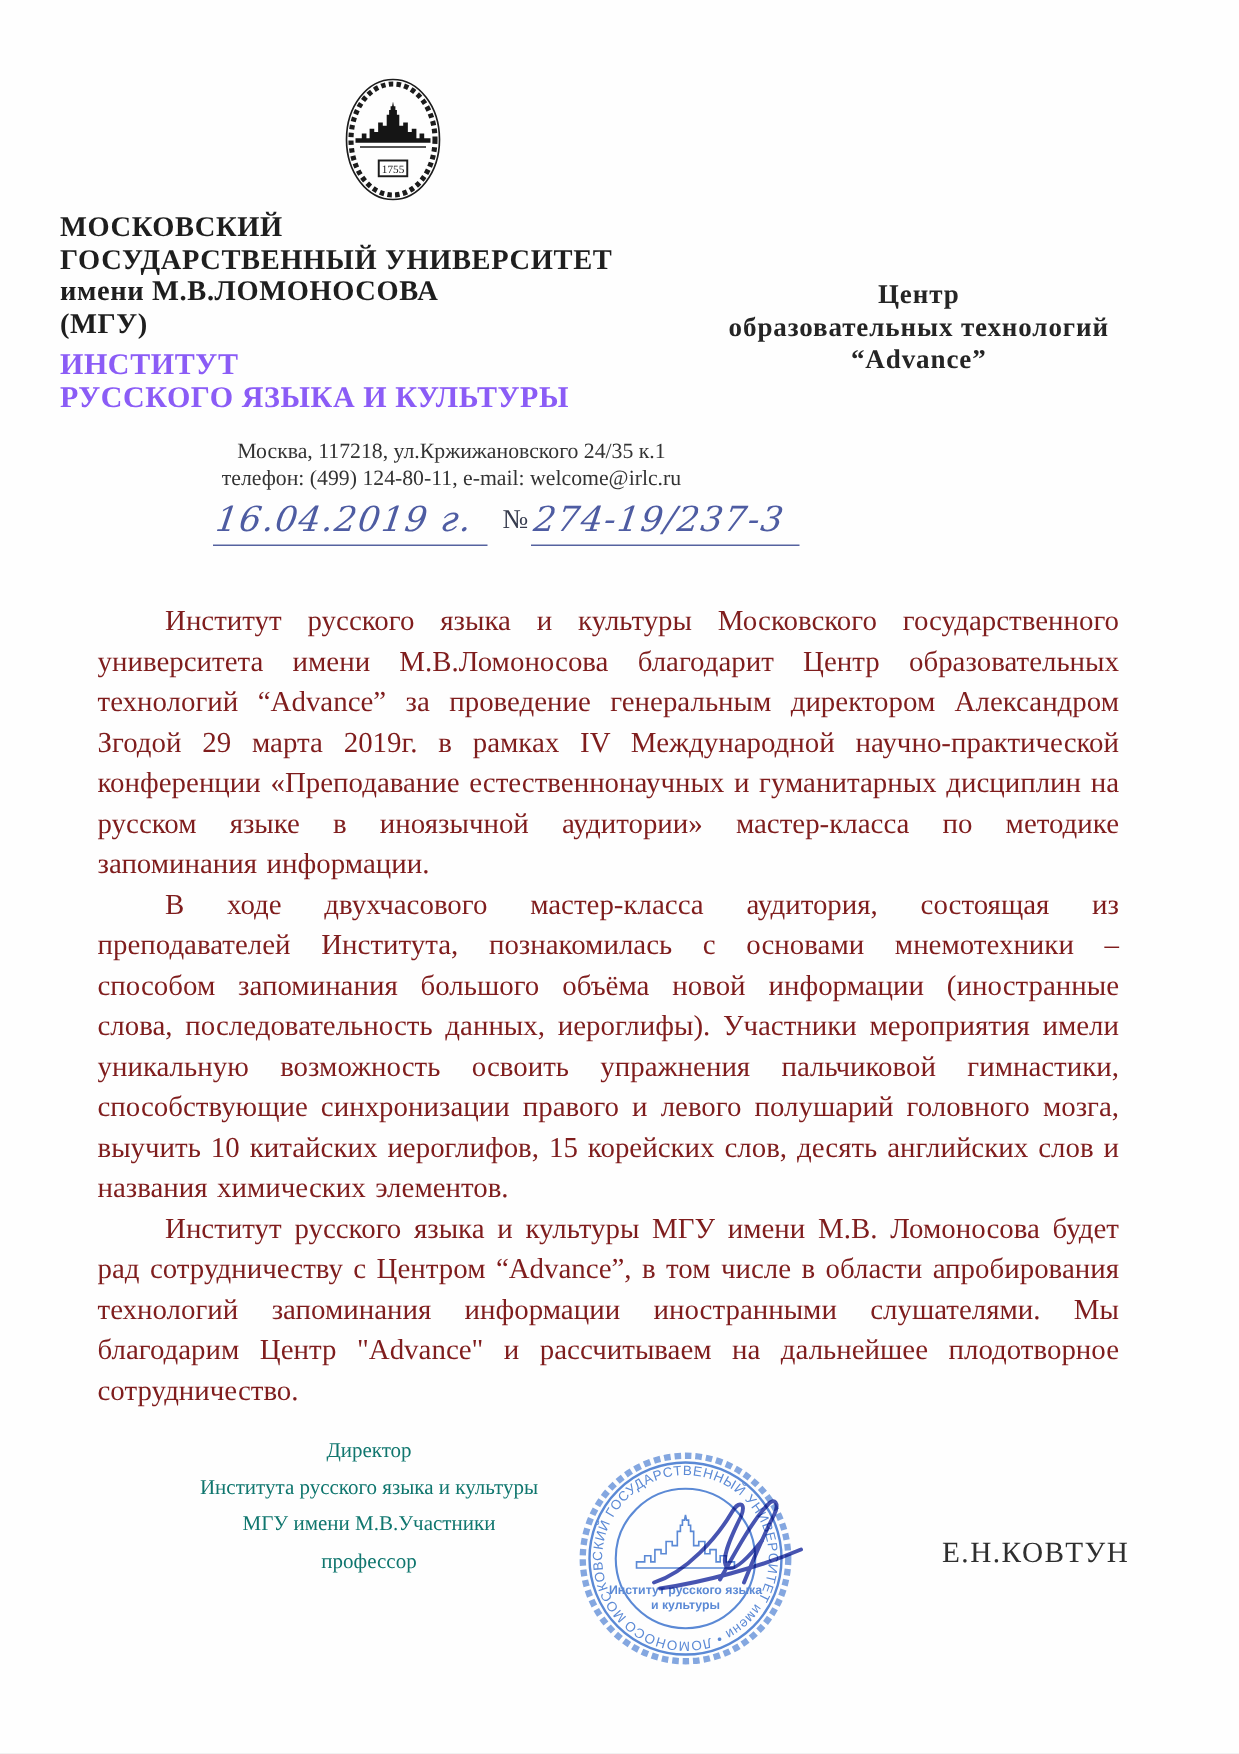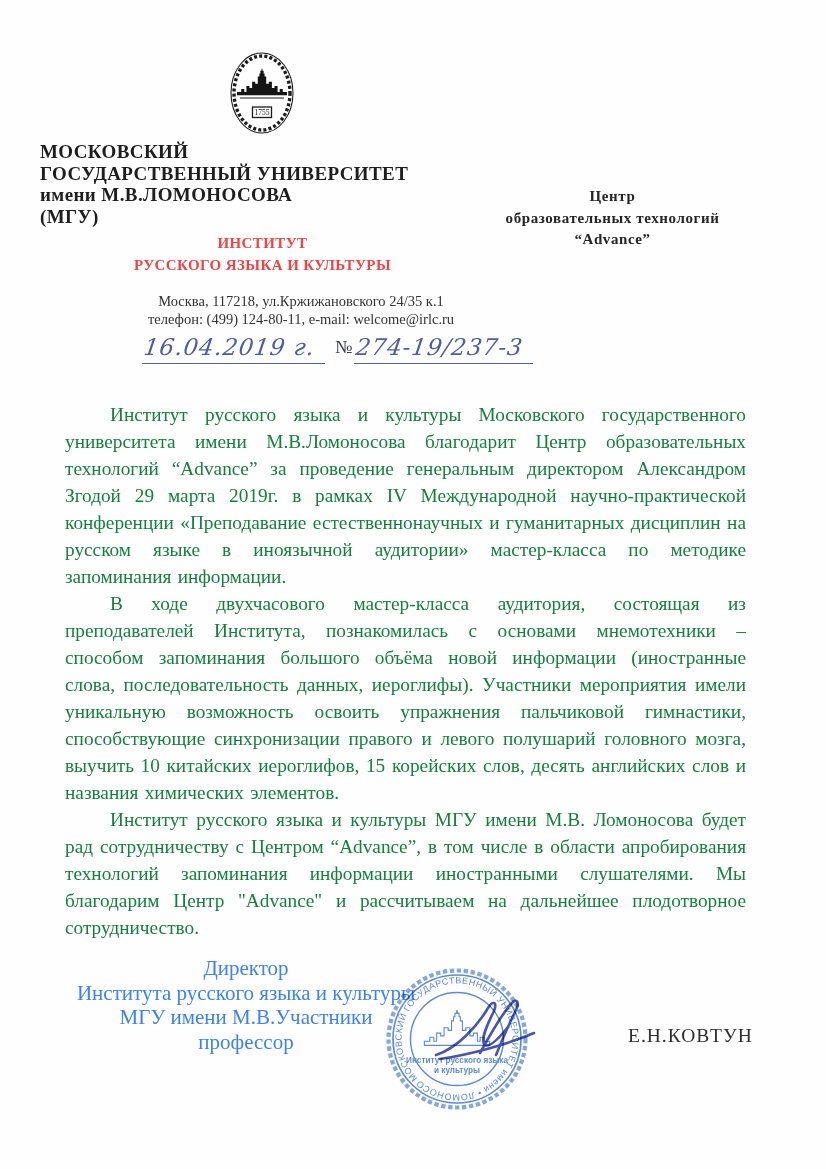--- a/index.html
+++ b/index.html
@@ -6,42 +6,42 @@
   .page{
     position:relative;width:826px;height:1169px;margin:0 auto;
     background:#fefefe;overflow:hidden;
     font-family:"Liberation Serif",serif;color:#2d2d2d;padding-left:19px;
   }
   .abs{position:absolute;}
   
   .emblem{left:228px;top:50px;width:68px;height:86px;}
   .org-block{left:40px;top:141px;width:445px;text-align:left;
     font-weight:bold;font-size:19px;line-height:21.5px;color:#1e1e1e;letter-spacing:.4px;}
-  .inst-block{left:40px;top:232px;width:445px;text-align:center;
-    font-weight:bold;font-size:15px;line-height:22px;color:#ef4444;letter-spacing:.4px;}
+  .inst-block{left:40px;top:232px;width:445px;
+    font-weight:bold;font-size:20px;line-height:22px;color:#8b5cf6;letter-spacing:.4px;}
   .recipient-block{left:450px;top:186px;width:325px;text-align:center;
-    font-weight:bold;font-size:15px;line-height:21.5px;color:#252525;letter-spacing:.6px;}
+    font-weight:bold;font-size:18px;line-height:21.5px;color:#252525;letter-spacing:.6px;}
   .address-block{left:95px;top:292px;width:412px;text-align:center;
     font-size:14.5px;line-height:18px;color:#333;}
   
   .refline{left:142px;top:334px;width:420px;white-space:nowrap;}
   .hand{
     font-family:"DejaVu Serif",serif;font-style:italic;
     color:#4e5ca2;font-size:23px;display:inline-block;transform:skewX(-8deg);
     letter-spacing:1px;
   }
   .underl{border-bottom:1.6px solid #55629f;padding:0 10px 3px 2px;display:inline-block;}
   .numsign{font-size:18px;color:#373c4e;margin:0 2px 0 10px;vertical-align:2px;font-family:"Liberation Serif",serif;}
   
   .body-text{left:65px;top:401px;width:681px;font-size:19.3px;line-height:27px;
-    text-align:justify;color:#15803d;}
+    text-align:justify;color:#7f1d1d;}
   .body-text p{margin:0;text-indent:45px;word-spacing:1.5px;}
   
   .sig-block{left:62px;top:956px;width:368px;text-align:center;
-    font-size:21px;line-height:24.7px;color:#3b82f6;}
+    font-size:14px;line-height:24.7px;color:#0f766e;}
   .sig-name{left:628px;top:1025px;font-size:19.5px;letter-spacing:1px;color:#2f2f2f;}
   .stamp{left:384px;top:966px;width:146px;height:146px;mix-blend-mode:multiply;opacity:.92;}
   .autograph{left:428px;top:993px;width:112px;height:84px;mix-blend-mode:multiply;}
 </style>
 </head>
 <body>
 
 <div class="page">
 
   <svg class="abs emblem" viewBox="0 0 68 84" xmlns="http://www.w3.org/2000/svg">

